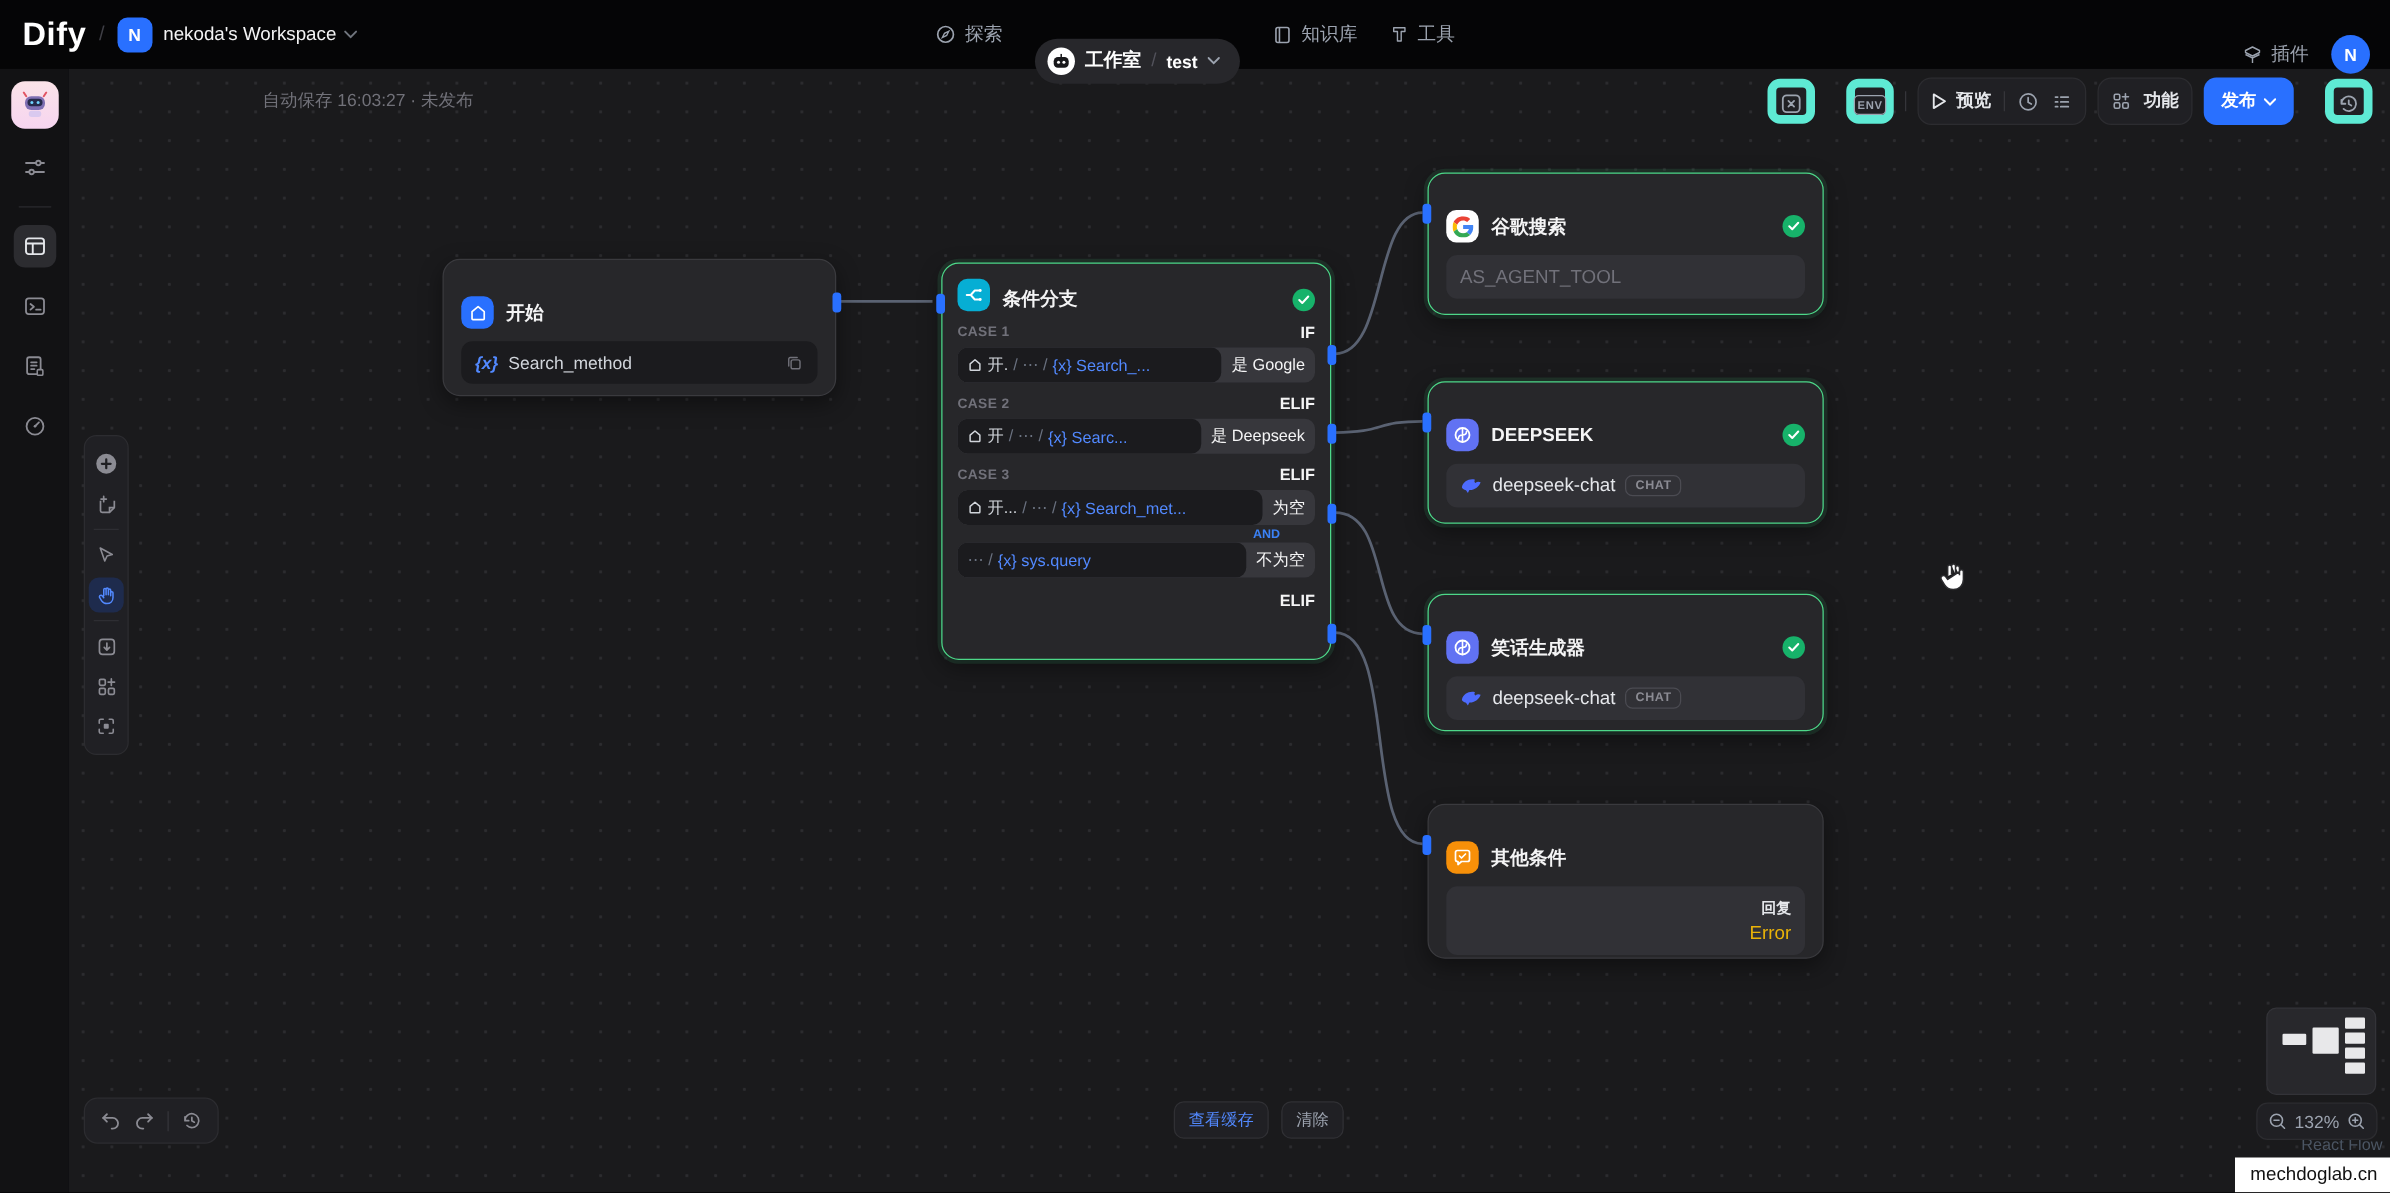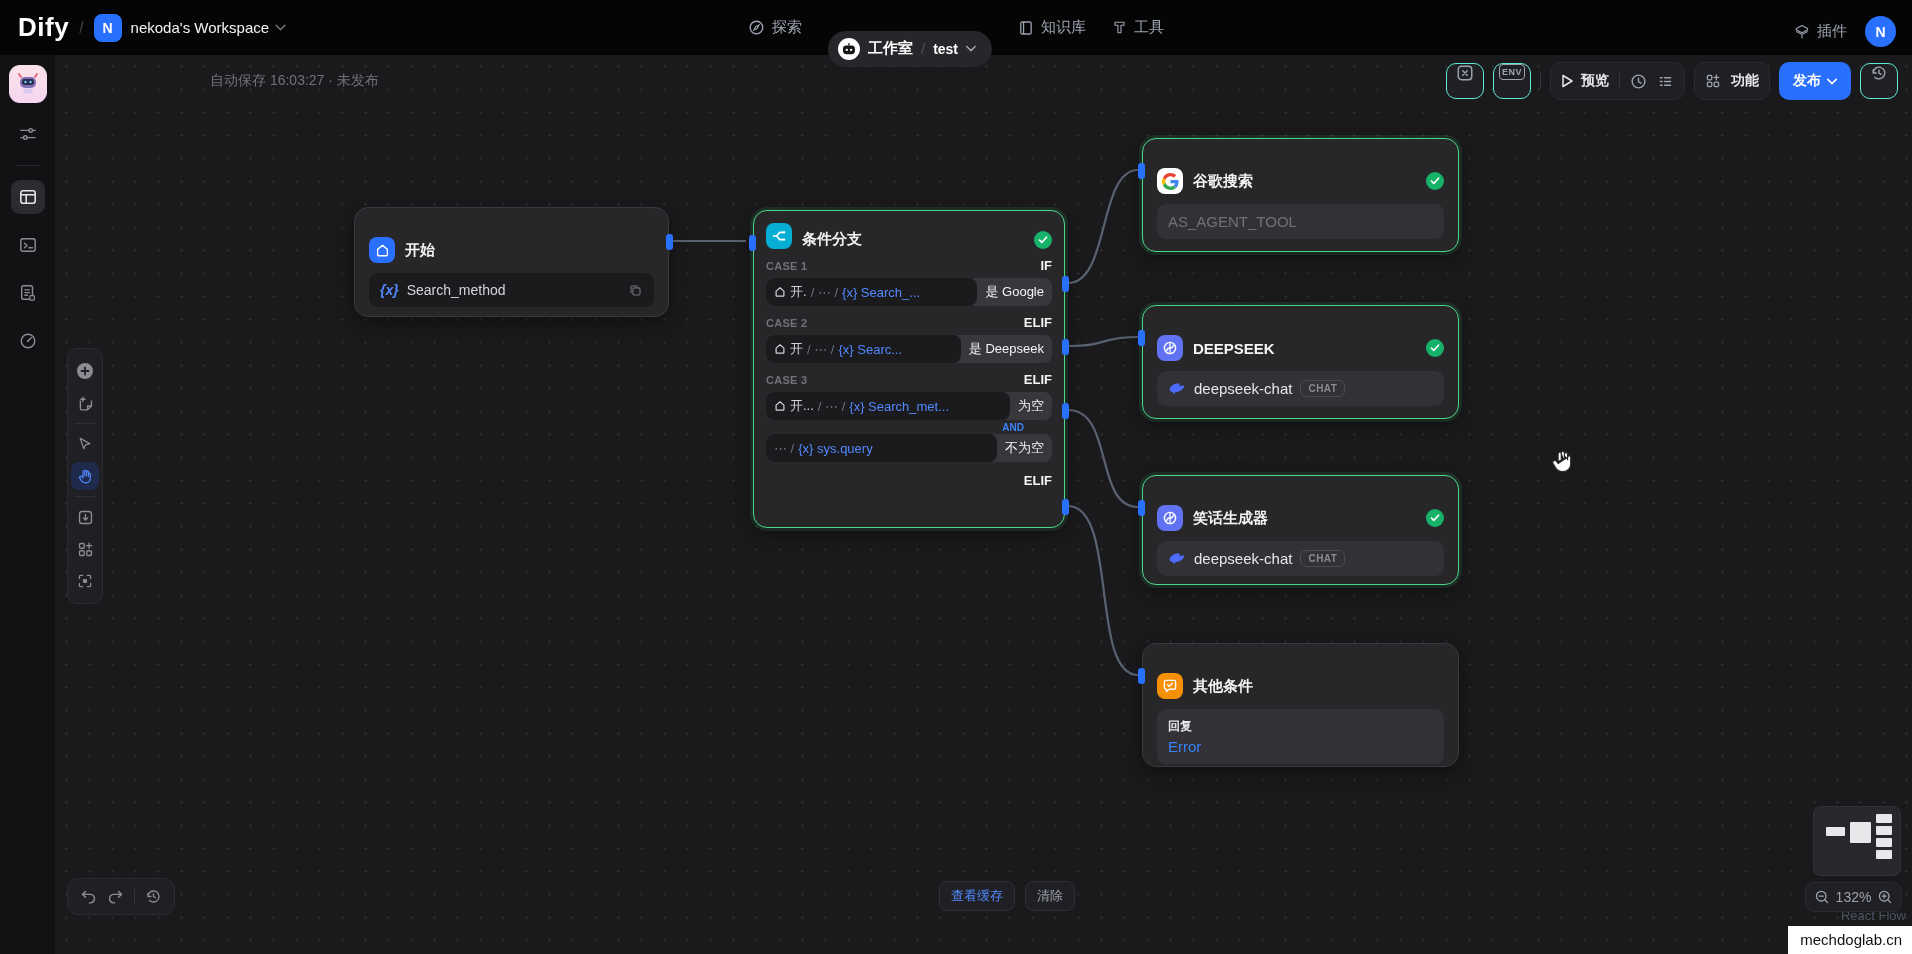--- a/index.html
+++ b/index.html
@@ -12,74 +12,74 @@
   .logo { font-size:26px; font-weight:800; color:#fff; letter-spacing:.5px; margin-left:18px; }
   .crumb-sep { color:#3f3f46; margin:0 10px; font-size:16px; }
   .ws-badge { width:28px; height:28px; border-radius:8px; background:#2970ff; color:#fff; font-weight:700; font-size:14px; display:flex; align-items:center; justify-content:center; }
   .ws-name { margin-left:9px; font-size:15px; color:#f4f4f5; font-weight:500; }
   .chev { margin-left:6px; opacity:.7; }
   .topnav { position:absolute; left:50%; top:0; height:55px; transform:translateX(-50%); display:flex; align-items:center; gap:26px; }
   .navitem { display:flex; align-items:center; gap:7px; color:#9ca3af; font-size:15px; cursor:pointer; }
   .nav-pill { display:flex; align-items:center; gap:8px; background:#27272b; border-radius:22px; padding:7px 16px 7px 10px; color:#fff; font-weight:700; font-size:15px;margin-top:42px; }
   .nav-pill .slash { color:#52525b; font-weight:400; }
   .robot-dot { width:22px; height:22px; border-radius:50%; background:#fff; display:flex; align-items:center; justify-content:center; }
-  .topbar-right { position:absolute; right:16px; top:4px; height:55px; display:flex; align-items:center; gap:18px; }
+  .topbar-right { position:absolute; right:16px; top:16px; height:55px; display:flex; align-items:center; gap:18px; }
   .avatar { width:31px; height:31px; border-radius:50%; background:#2970ff; color:#fff; font-weight:700; font-size:14px; display:flex; align-items:center; justify-content:center; }
 
   
   .rail { position:absolute; left:0; top:55px; width:55px; height:899px; background:#121214; z-index:30; display:flex; flex-direction:column; align-items:center; }
   .app-icon { margin-top:10px; width:38px; height:38px; border-radius:11px; background:linear-gradient(180deg,#fbe3e8,#f6d5f0); display:flex; align-items:center; justify-content:center; }
   .rail-ic { width:34px; height:34px; margin-top:14px; border-radius:9px; display:flex; align-items:center; justify-content:center; color:#8b8b93; }
   .rail-ic.active { background:#2c2c30; color:#e5e7eb; }
   .rail-div { width:26px; height:1px; background:#2a2a2e; margin-top:14px; }
 
   
   .canvas { position:absolute; left:55px; top:55px; right:0; bottom:0; background:#1a1a1c;
     background-image:radial-gradient(circle,#2c2c2f 1.1px,transparent 1.2px); background-size:23px 23px; }
   .edges { position:absolute; left:0; top:0; z-index:1; pointer-events:none; }
 
   
   .autosave { position:absolute; left:210px; top:72px; font-size:14px; color:#717179; z-index:10; }
   .toolbar { position:absolute; right:14px; top:62px; display:flex; align-items:center; gap:9px; z-index:20; }
-  .tbtn { height:36px; background:#202024; border:1px solid #5eead4; border-radius:10px; display:flex; align-items:flex-start; justify-content:center; color:#9ca3af; cursor:pointer; }
+  .tbtn { height:36px; background:#202024; border:7px solid #5eead4; border-radius:10px; display:flex; align-items:flex-end; justify-content:center; color:#9ca3af; cursor:pointer;margin-left:16px; }
   .tbtn.square { width:38px; }
   .tb-div { width:1px; height:16px; background:#35353a; }
   .tgroup { height:38px; background:#202024; border:1px solid #2c2c30; border-radius:11px; display:flex; align-items:center; padding:0 10px; gap:10px; }
   .tgroup .txt { color:#e5e7eb; font-size:14px; font-weight:600; }
   .publish { height:38px; background:#2970ff; border-radius:10px; display:flex; align-items:center; gap:6px; padding:0 14px; color:#fff; font-weight:700; font-size:14px; cursor:pointer; }
   .envbox { font-size:9px; font-weight:800; letter-spacing:.5px; border:1.6px solid #9ca3af; border-radius:4px; padding:2px 2px; color:#9ca3af; }
 
   
   .node { position:absolute; background:#27272a; border-radius:14px; border:1px solid #3a3a3e; box-shadow:0 6px 18px rgba(0,0,0,.4); z-index:5; padding:29px 14px; }
   .node.ok { border:1.5px solid #4dd889; box-shadow:0 0 0 3px rgba(77,216,137,.12), 0 6px 18px rgba(0,0,0,.4); }
   .nhead { display:flex; align-items:center; gap:10px; }
   .nicon { width:26px; height:26px; border-radius:8px; display:flex; align-items:center; justify-content:center; flex:0 0 auto; }
   .ntitle { font-size:15px; font-weight:700; color:#f4f4f5; white-space:nowrap; }
   .ncheck { margin-left:auto; width:18px; height:18px; border-radius:50%; background:#17b26a; display:flex; align-items:center; justify-content:center; }
-  .nbody { margin-top:10px; background:#313136; border-radius:9px; padding:9px 11px; font-size:15px; color:#71717a; display:flex; align-items:center; gap:8px; }
+  .nbody { margin-top:10px; background:#313136; border-radius:9px; padding:9px 11px; font-size:15px; color:#71717a; display:flex; align-items:center; gap:8px;text-align:right; }
   .nbody.dark { background:#1b1b1e; color:#d1d5db; font-size:14px; }
   .vartag { color:#5289ff; font-weight:600; font-style:italic; }
   .chatbadge { border:1px solid #4b4b52; border-radius:6px; color:#8b8b93; font-size:10px; font-weight:600; padding:2px 7px; letter-spacing:.5px; }
   .model-name { color:#e5e7eb; }
   .handle { position:absolute; width:7px; height:16px; border-radius:3px; background:#2970ff; z-index:6; }
 
   
   .case-head { display:flex; align-items:center; justify-content:space-between; margin-top:9px; }
   .case-label { font-size:11px; font-weight:700; color:#71717a; letter-spacing:.3px; }
   .case-kw { font-size:13px; font-weight:800; color:#f4f4f5; }
   .cond-row { margin-top:5px; display:flex; align-items:stretch; background:#37373c; border-radius:8px; overflow:hidden; }
   .cond-var { flex:1 1 auto; min-width:0; background:#1b1b1e; border-radius:8px; padding:5px 8px; font-size:13px; color:#d1d5db; white-space:nowrap; overflow:hidden; display:flex; align-items:center; gap:4px; }
   .cond-sep { color:#6b7280; }
   .cond-blue { color:#5289ff; }
   .cond-val { flex:0 0 auto; padding:5px 8px; font-size:13px; color:#f4f4f5; display:flex; align-items:center; }
   .and-row { text-align:right; font-size:10px; font-weight:800; color:#3b82f6; padding:2px 28px 0 0; height:14px; line-height:12px; }
   .else-row { text-align:right; font-size:13px; font-weight:800; color:#f4f4f5; margin-top:11px; }
 
   .ans-label { font-size:12px; font-weight:700; color:#e5e7eb; }
-  .ans-val { font-size:15px; color:#3b82f6; margin-top:3px; }
+  .ans-val { font-size:15px; color:#eab308; margin-top:3px; }
 
   
   .ctrl-panel { position:absolute; left:67px; top:348px; width:36px; background:#202024; border:1px solid #2c2c30; border-radius:10px; z-index:15; display:flex; flex-direction:column; align-items:center; padding:6px 0; }
   .cp-item { width:28px; height:28px; border-radius:8px; display:flex; align-items:center; justify-content:center; color:#8b8b93; margin:2px 0; cursor:pointer; }
   .cp-item.active { background:#1e2b4d; color:#5289ff; }
   .cp-div { width:20px; height:1px; background:#2e2e33; margin:4px 0; }
 
   .undo-pill { position:absolute; left:67px; top:878px; height:37px; background:#202024; border:1px solid #2c2c30; border-radius:11px; display:flex; align-items:center; gap:10px; padding:0 12px; z-index:15; color:#8b8b93; }
   .cache-row { position:absolute; left:939px; top:881px; display:flex; gap:10px; z-index:15; }
   .cache-btn { background:#202024; border:1px solid #303034; border-radius:8px; padding:5px 11px; font-size:13px; cursor:pointer; }

